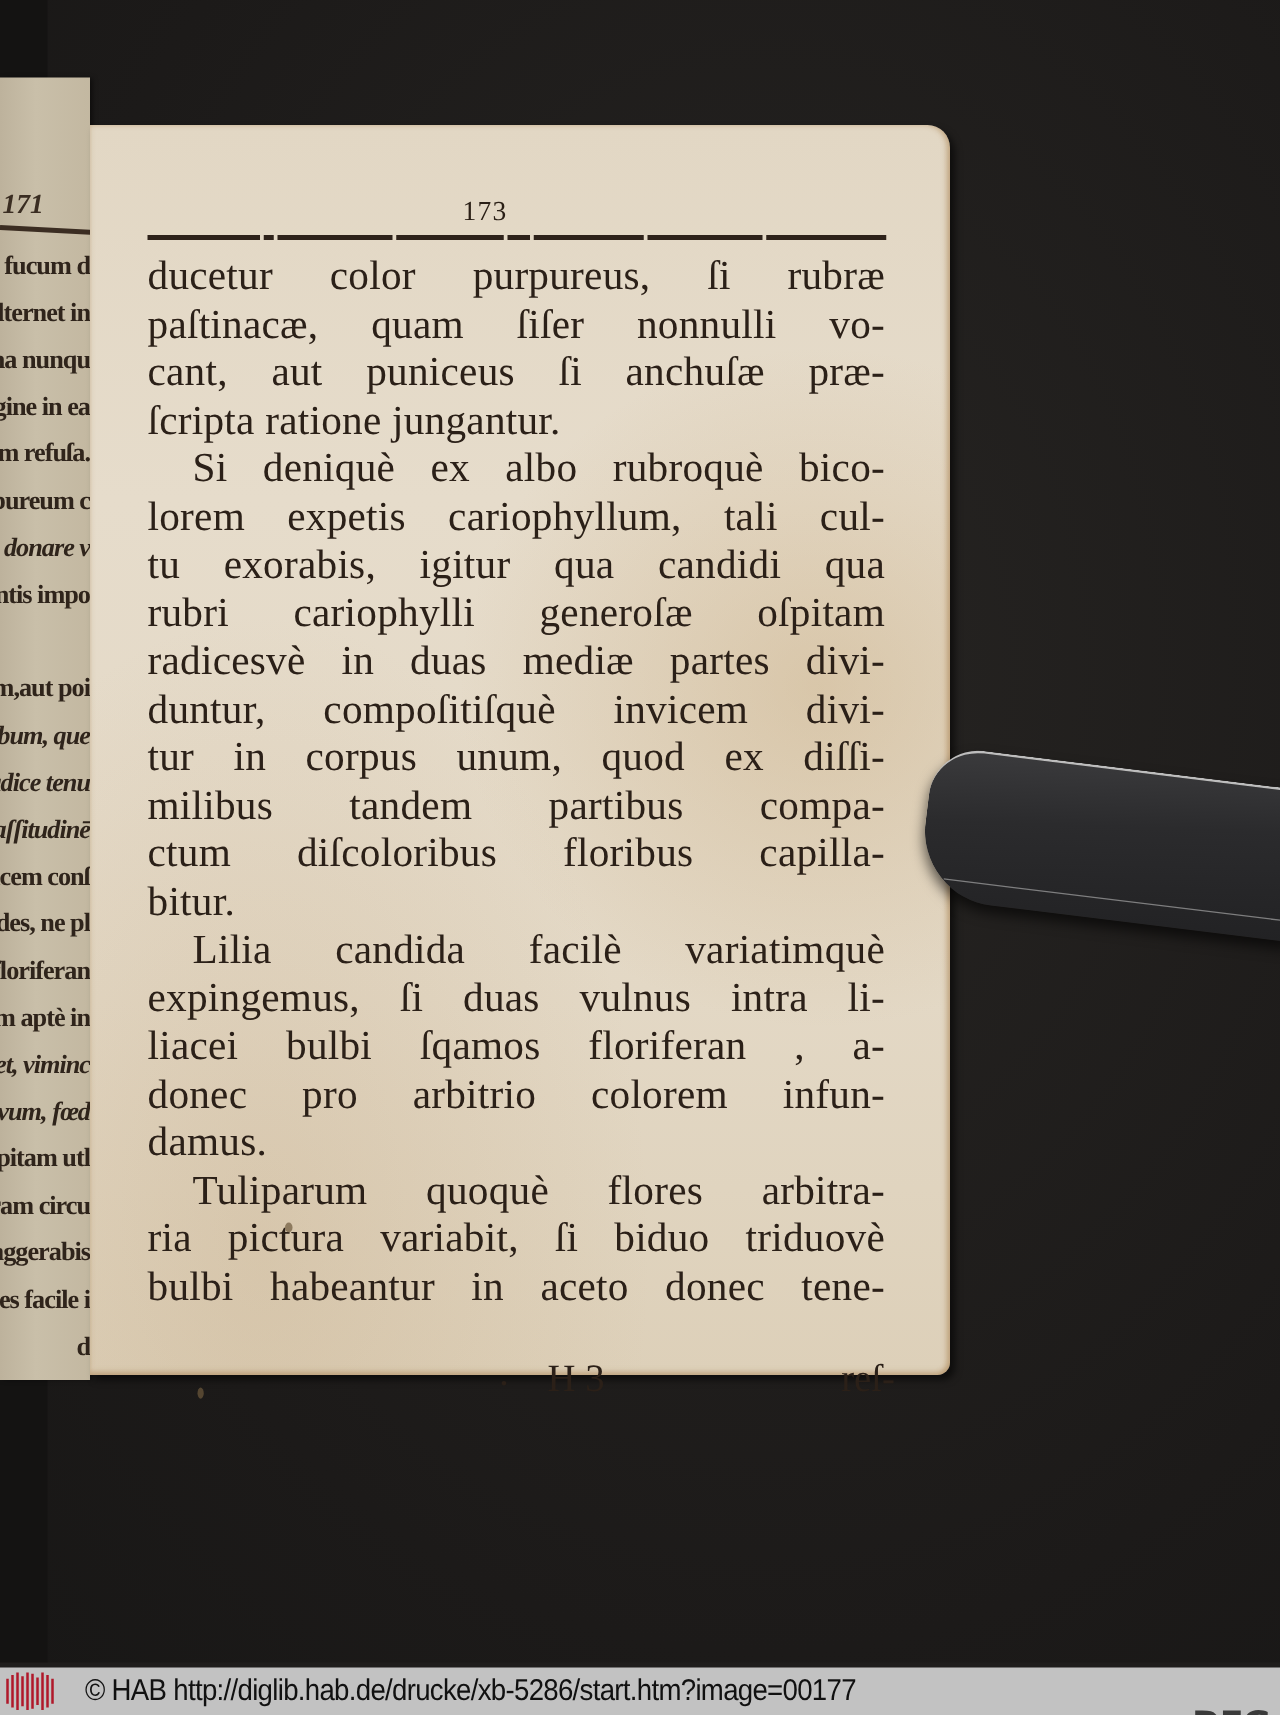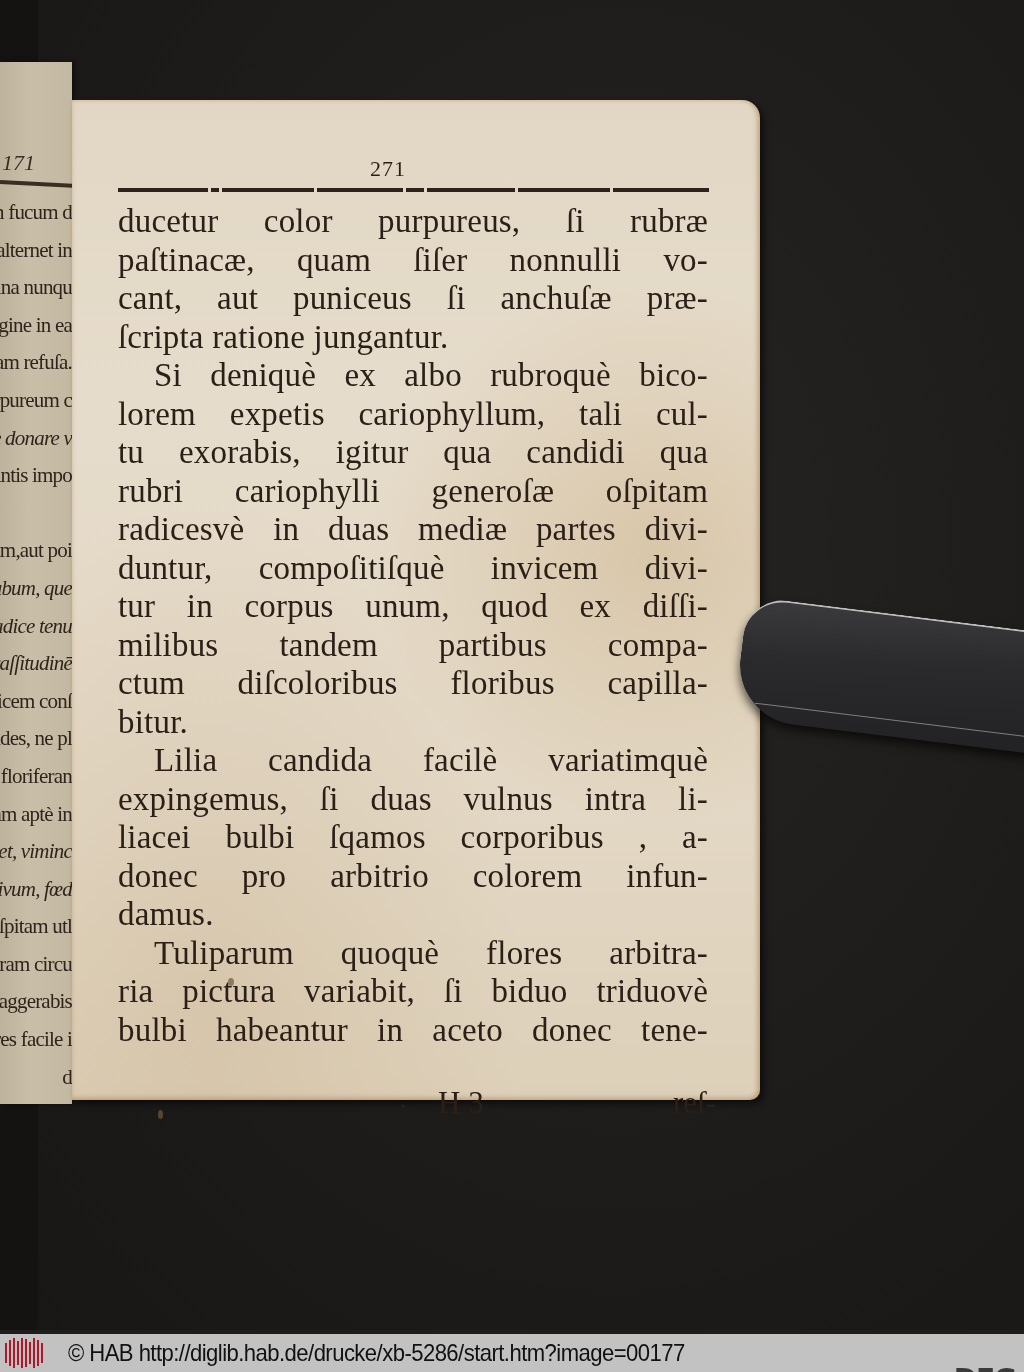--- a/index.html
+++ b/index.html
@@ -34,20 +34,21 @@
     .facing-page {
       position: absolute;
       left: 0;
       top: 62px;
       width: 72px;
       height: 1042px;
       background: linear-gradient(90deg, #bdb29c 0%, #c9bfa9 40%, #c3b8a1 100%);
       border-radius: 0 0 0 0;
       overflow: hidden;
       box-shadow: 2px 0 4px rgba(0,0,0,0.5);
+      font-weight: bold;
     }
     .facing-page .fp-page-number {
       position: absolute;
       left: 2px;
       top: 88px;
       font-family: "Liberation Serif", serif;
       font-style: italic;
       font-size: 22px;
       color: #3a2d22;
     }
@@ -266,21 +267,21 @@
         <span class="fp-line italic">tivum, fœd</span>
         <span class="fp-line">oſpitam utl</span>
         <span class="fp-line">rram circu</span>
         <span class="fp-line">daggerabis</span>
         <span class="fp-line">ores facile i</span>
         <span class="fp-line">d</span>
       </div>
   </div>
 
   <div class="page">
-    <div class="page-number">271</div>
+    <div class="page-number">173</div>
     <div class="head-rule">
       <span style="width:90px"></span>
       <span style="width:8px"></span>
       <span style="width:92px"></span>
       <span style="width:86px"></span>
       <span style="width:18px"></span>
       <span style="width:88px"></span>
       <span style="width:92px"></span>
       <span style="width:96px"></span>
     </div>
@@ -294,21 +295,21 @@
         <span class="text-line">tu exorabis, igitur qua candidi qua</span>
         <span class="text-line">rubri cariophylli generoſæ oſpitam</span>
         <span class="text-line">radicesvè in duas mediæ partes divi-</span>
         <span class="text-line">duntur, compoſitiſquè invicem divi-</span>
         <span class="text-line">tur in corpus unum, quod ex diſſi-</span>
         <span class="text-line">milibus tandem partibus compa-</span>
         <span class="text-line">ctum diſcoloribus floribus capilla-</span>
         <span class="text-line last">bitur.</span>
         <span class="text-line indent">Lilia candida facilè variatimquè</span>
         <span class="text-line">expingemus, ſi duas vulnus intra li-</span>
-        <span class="text-line">liacei bulbi ſqamos corporibus , a-</span>
+        <span class="text-line">liacei bulbi ſqamos floriferan , a-</span>
         <span class="text-line">donec pro arbitrio colorem infun-</span>
         <span class="text-line last">damus.</span>
         <span class="text-line indent">Tuliparum quoquè flores arbitra-</span>
         <span class="text-line">ria pictura variabit, ſi biduo triduovè</span>
         <span class="text-line">bulbi habeantur in aceto donec tene-</span>
       </div>
     <div class="signature-line">
       <span class="sig-dot">·</span>
       <span class="signature">H 3</span>
       <span class="catchword">reſ-</span>

